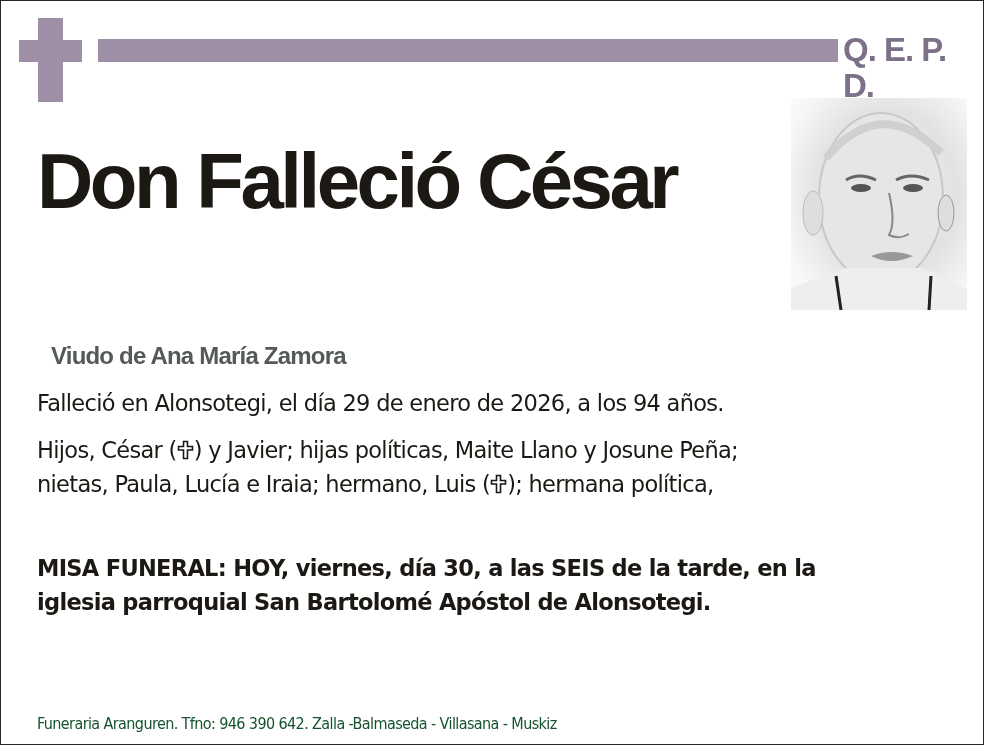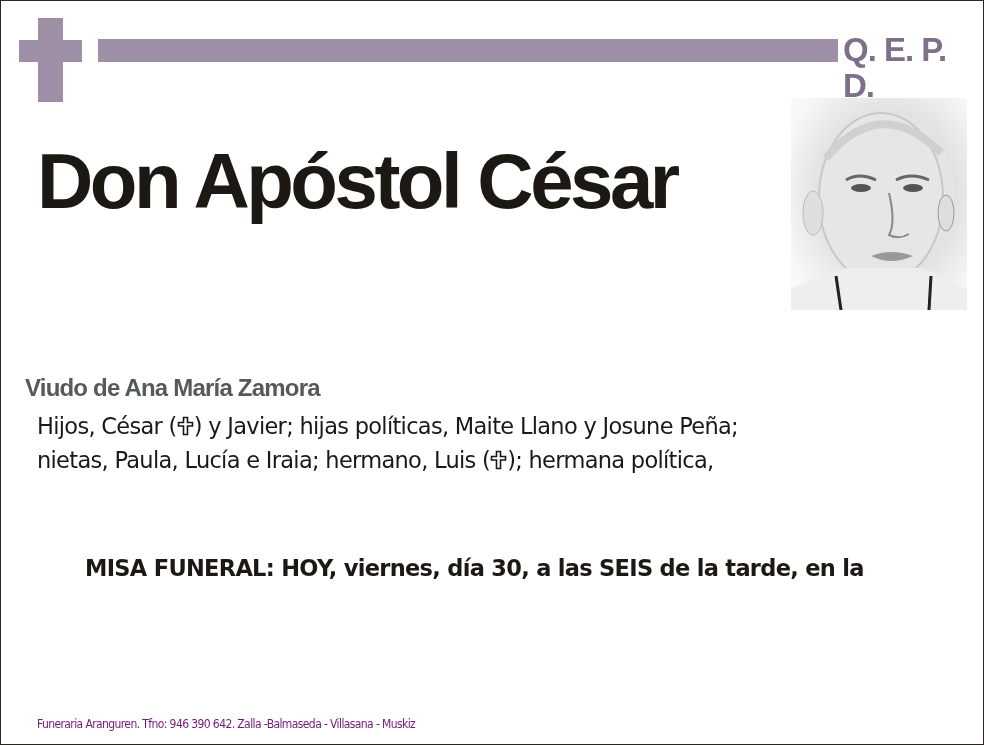--- a/index.html
+++ b/index.html
@@ -20,52 +20,52 @@
       font-family: "Liberation Sans", sans-serif; font-weight: bold;
       font-size: 78px; line-height: 96px; color: #1c1914; letter-spacing: -3.5px;
     }
     .photo {
       position: absolute; left: 790px; top: 97px; width: 176px; height: 212px;
       background: radial-gradient(ellipse at 55% 45%, #f4f4f4 0%, #e2e2e2 50%, #f7f7f7 80%, #ffffff 100%);
       overflow: hidden;
     }
     .photo svg { width: 100%; height: 100%; }
     .widow {
-      position: absolute; left: 24px; top: 338px;
+      position: absolute; left: 50px; top: 338px;
       font-family: "Liberation Sans", sans-serif; font-weight: bold;
-      font-size: 24px; color: #545a55; letter-spacing: -0.8px; line-height: 34px; margin-top: 32px;
+      font-size: 24px; color: #545a55; letter-spacing: -0.8px; line-height: 34px;
     }
     .body {
       position: absolute; left: 36px; width: 900px;
       font-family: "DejaVu Sans", sans-serif; font-size: 22.5px; color: #1c1914;
       letter-spacing: -0.7px; line-height: 34px;
     }
     .died { top: 385px; }
-    .family { top: 408px; }
+    .family { top: 432px; }
     .bold { font-weight: bold; }
-    .misa { top: 550px; margin-left: 48px; }
+    .misa { top: 550px; }
     .sala { top: 633px; }
     .footer {
       position: absolute; left: 36px; top: 710px;
-      font-family: "DejaVu Sans Condensed", "DejaVu Sans", sans-serif; font-size: 12px;
-      color: #701a75; letter-spacing: -0.6px; line-height: 26px;
+      font-family: "DejaVu Sans Condensed", "DejaVu Sans", sans-serif; font-size: 16px;
+      color: #14532d; letter-spacing: -0.6px; line-height: 26px;
     }
     .cross-glyph { display: inline-block; width: 17px; height: 20px; vertical-align: -2px; }
   </style>
 </head>
 <body>
 
 <div class="frame">
   <div class="cross-v"></div>
   <div class="cross-h"></div>
   <div class="rule"></div>
   <div class="qepd">Q. E. P. D.</div>
 
   <div class="name">
-    <div>Don Apóstol César</div>
+    <div>Don Falleció César</div>
   </div>
 
   <div class="photo">
     <svg viewBox="0 0 176 212">
       <ellipse cx="90" cy="100" rx="62" ry="85" fill="#e6e6e6" stroke="#c8c8c8" stroke-width="2"></ellipse>
       <path d="M35 60 Q90 -5 150 55" fill="none" stroke="#d0d0d0" stroke-width="8"></path>
       <ellipse cx="22" cy="115" rx="10" ry="22" fill="#dedede" stroke="#bbb"></ellipse>
       <ellipse cx="155" cy="115" rx="8" ry="18" fill="#dedede" stroke="#999"></ellipse>
       <path d="M55 82 Q68 74 85 82" stroke="#666" stroke-width="3" fill="none"></path>
       <path d="M105 82 Q120 74 138 82" stroke="#666" stroke-width="3" fill="none"></path>
@@ -74,35 +74,37 @@
       <path d="M98 95 Q105 125 98 137 Q108 142 118 136" stroke="#888" stroke-width="2" fill="none"></path>
       <path d="M80 158 Q100 150 122 158 Q100 168 80 158 Z" fill="#999"></path>
       <path d="M0 212 L0 190 Q40 175 55 170 L130 170 Q160 180 176 192 L176 212 Z" fill="#eeeeee"></path>
       <path d="M45 178 L50 212" stroke="#222" stroke-width="3"></path>
       <path d="M140 178 L138 212" stroke="#222" stroke-width="3"></path>
     </svg>
   </div>
 
   <div class="widow">Viudo de Ana María Zamora</div>
 
+  <div class="body died">Falleció en Alonsotegi, el día 29 de enero de 2026, a los 94 años.</div>
 
   <div class="body family">
     <div>
       <span>Hijos, César (</span><svg class="cross-glyph" viewBox="0 0 17 20">
           <path d="M6.5 1.5h4v5h5v3.5h-5v8.5h-4v-8.5h-5v-3.5h5z" fill="none" stroke="#1c1914" stroke-width="1.6"></path>
         </svg><span>) y Javier; hijas políticas, Maite Llano y Josune Peña;</span>
     </div>
     <div>
       <span>nietas, Paula, Lucía e Iraia; hermano, Luis (</span><svg class="cross-glyph" viewBox="0 0 17 20">
           <path d="M6.5 1.5h4v5h5v3.5h-5v8.5h-4v-8.5h-5v-3.5h5z" fill="none" stroke="#1c1914" stroke-width="1.6"></path>
         </svg><span>); hermana política,</span>
     </div>
   </div>
 
   <div class="body bold misa">
     <div>MISA FUNERAL: HOY, viernes, día 30, a las SEIS de la tarde, en la</div>
+    <div>iglesia parroquial San Bartolomé Apóstol de Alonsotegi.</div>
   </div>
 
   <div class="body bold sala">
   </div>
 
   <div class="footer">Funeraria Aranguren. Tfno: 946 390 642. Zalla -Balmaseda - Villasana - Muskiz</div>
 </div>
 
 </body></html>

